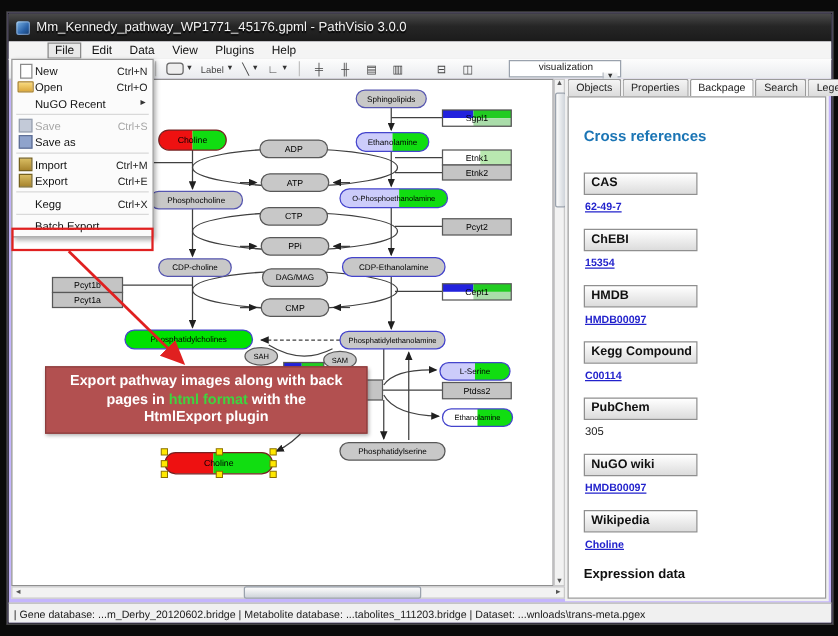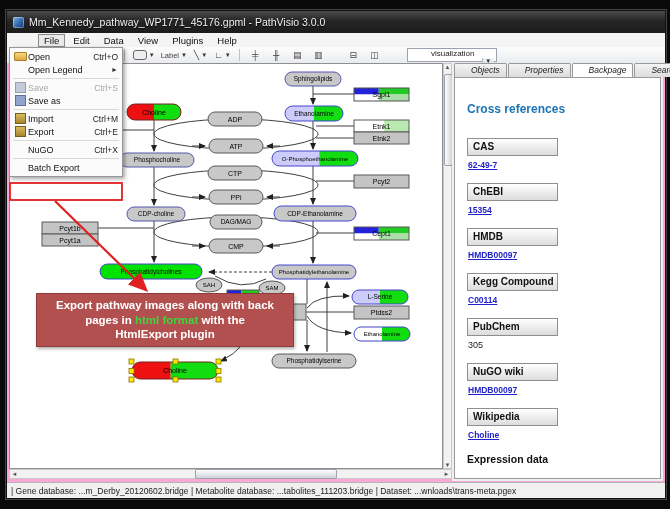--- a/index.html
+++ b/index.html
@@ -1,17 +1,17 @@
 <!DOCTYPE html>
 <html><head>
 <meta charset="utf-8">
 <style>
   html,body{margin:0;padding:0;background:#0a0a0a;width:670px;height:509px;overflow:hidden;
     font-family:"Liberation Sans","DejaVu Sans",sans-serif;}
-  #window{position:absolute;left:6px;top:10px;width:658px;height:487px;background:#f9a8d4;
+  #window{position:absolute;left:6px;top:10px;width:658px;height:487px;background:#c4b5fd;
     border:1px solid #111;box-shadow:0 0 0 1px #444;}
   
   #titlebar{position:absolute;left:0;top:0;right:0;height:22px;
     background:linear-gradient(#4a4a4a,#262626 45%,#1b1b1b);display:flex;align-items:center;
     border-bottom:1px solid #000;}
   #app-icon{width:11px;height:11px;margin:0 5px 0 6px;border-radius:2px;
     background:linear-gradient(135deg,#7fb7e8 0%,#2a62a8 60%,#123a6e 100%);
     box-shadow:inset 0 0 0 1px rgba(255,255,255,.35);}
   #title-text{color:#f2f2f2;font-size:10.5px;text-shadow:0 1px 1px #000;white-space:nowrap;}
   
@@ -57,22 +57,22 @@
   
   #vscroll{position:absolute;left:436px;top:52px;width:9px;height:406px;background:#f2f2f2;border:1px solid #c9c9c9;box-sizing:border-box;}
   #hscroll{position:absolute;left:2px;top:458px;width:443px;height:10px;background:#f2f2f2;border:1px solid #c9c9c9;box-sizing:border-box;display:flex;align-items:center;}
   .sarrow{font-size:6px;color:#555;width:9px;text-align:center;flex:none;}
   #hthumb{position:absolute;left:185px;width:140px;height:8px;background:linear-gradient(#fdfdfd,#cfd4da);border:1px solid #9aa2ad;border-radius:2px;}
   #vthumb{position:absolute;left:0px;top:10px;width:7px;height:90px;background:linear-gradient(90deg,#fdfdfd,#cfd4da);border:1px solid #9aa2ad;border-radius:2px;}
   .vsarrow{position:absolute;left:0;width:7px;text-align:center;font-size:6px;color:#555;}
   
   #side-panel{position:absolute;left:445px;top:52px;right:2px;bottom:17px;background:#f0f0f0;}
   #tabs{display:flex;height:14px;font-size:8.5px;color:#222;padding-left:2px;}
-  .tab{padding:1px 6px 0 16px;border:1px solid #9a9a9a;border-bottom:none;background:linear-gradient(#f4f4f4,#dcdcdc);
-    margin-right:1px;border-radius:2px 2px 0 0;white-space:nowrap;font-style:italic;}
+  .tab{padding:1px 6px 0 6px;border:1px solid #9a9a9a;border-bottom:none;background:linear-gradient(#f4f4f4,#dcdcdc);
+    margin-right:1px;border-radius:2px 2px 0 0;white-space:nowrap;}
   .tab.active{background:#fff;position:relative;top:0px;font-weight:normal;}
   #panel-content{position:absolute;left:2px;right:2px;top:14px;bottom:2px;background:#fff;
     border:1px solid #9a9a9a;overflow:hidden;padding:10px 0 0 12px;box-sizing:border-box;}
   #xref-heading{color:#1b75b5;font-weight:bold;font-size:12px;margin:14px 0 22px 0;}
   .xref-section{margin-bottom:13px;}
   .xref-header{width:84px;height:14px;line-height:14px;background:linear-gradient(#ffffff,#dcdcdc);
     border:1px solid #8f8f8f;font-weight:bold;font-size:10px;color:#111;padding:1px 0 1px 5px;}
   .xref-value{margin:4px 0 0 1px;font-size:8.5px;font-weight:bold;}
   .xref-value.link{color:#2222cc;text-decoration:underline;}
   .xref-value.plain{color:#222;text-decoration:none;font-weight:normal;font-size:9px;}
@@ -439,28 +439,35 @@
             <div class="xref-value link">Choline</div>
           </div>
         </div>
       <div id="panel-footer">Expression data</div>
     </div>
   </div>
 
   <div id="file-menu">
       <div class="fm-item">
         <span class="fm-ic">
+          <span class="mi mi-new"></span>
+        </span>
+        <span class="fm-label">New</span>
+        <span class="fm-short">Ctrl+N</span>
+      </div>
+      <div class="fm-item">
+        <span class="fm-ic">
           <span class="mi mi-folder"></span>
         </span>
         <span class="fm-label">Open</span>
         <span class="fm-short">Ctrl+O</span>
       </div>
       <div class="fm-item">
         <span class="fm-ic"></span>
-        <span class="fm-label">Open Legend</span>
+        <span class="fm-label">NuGO Recent</span>
         <span class="fm-short"></span>
         <span class="fm-sub">►</span>
       </div>
       <div class="fm-sep"></div>
       <div class="fm-item disabled">
         <span class="fm-ic">
           <span class="mi mi-save"></span>
         </span>
         <span class="fm-label">Save</span>
         <span class="fm-short">Ctrl+S</span>
@@ -483,21 +490,21 @@
       <div class="fm-item">
         <span class="fm-ic">
           <span class="mi mi-export"></span>
         </span>
         <span class="fm-label">Export</span>
         <span class="fm-short">Ctrl+E</span>
       </div>
       <div class="fm-sep"></div>
       <div class="fm-item">
         <span class="fm-ic"></span>
-        <span class="fm-label">NuGO</span>
+        <span class="fm-label">Kegg</span>
         <span class="fm-short">Ctrl+X</span>
       </div>
       <div class="fm-sep"></div>
       <div class="fm-item">
         <span class="fm-ic"></span>
         <span class="fm-label">Batch Export</span>
         <span class="fm-short"></span>
       </div>
     </div>
 

